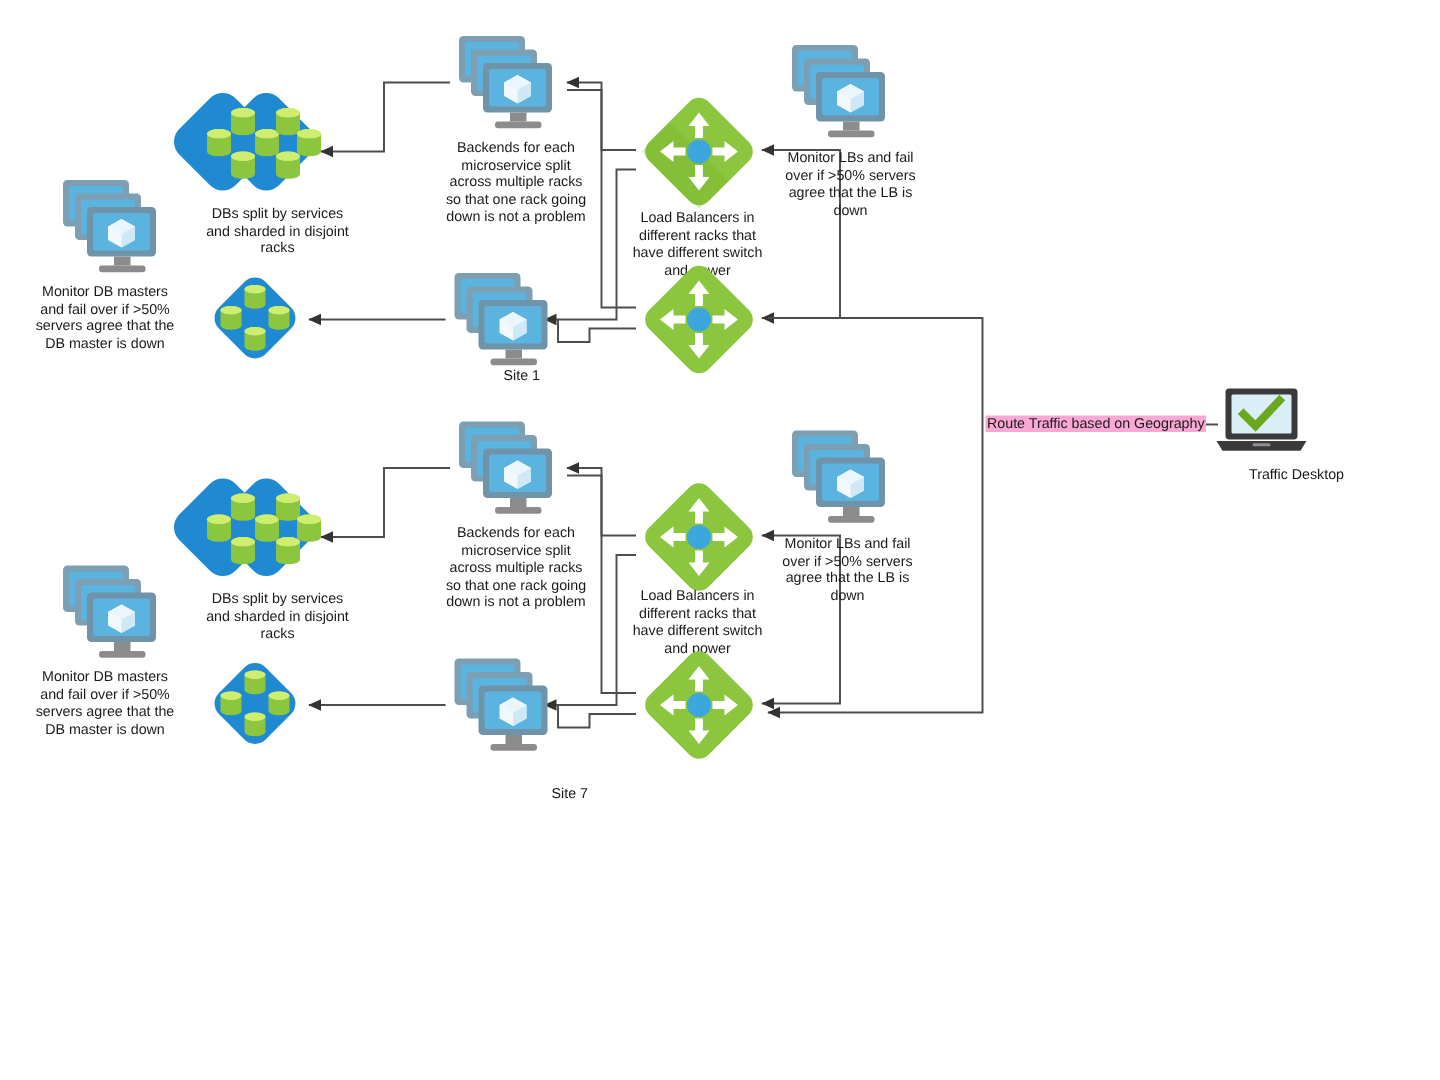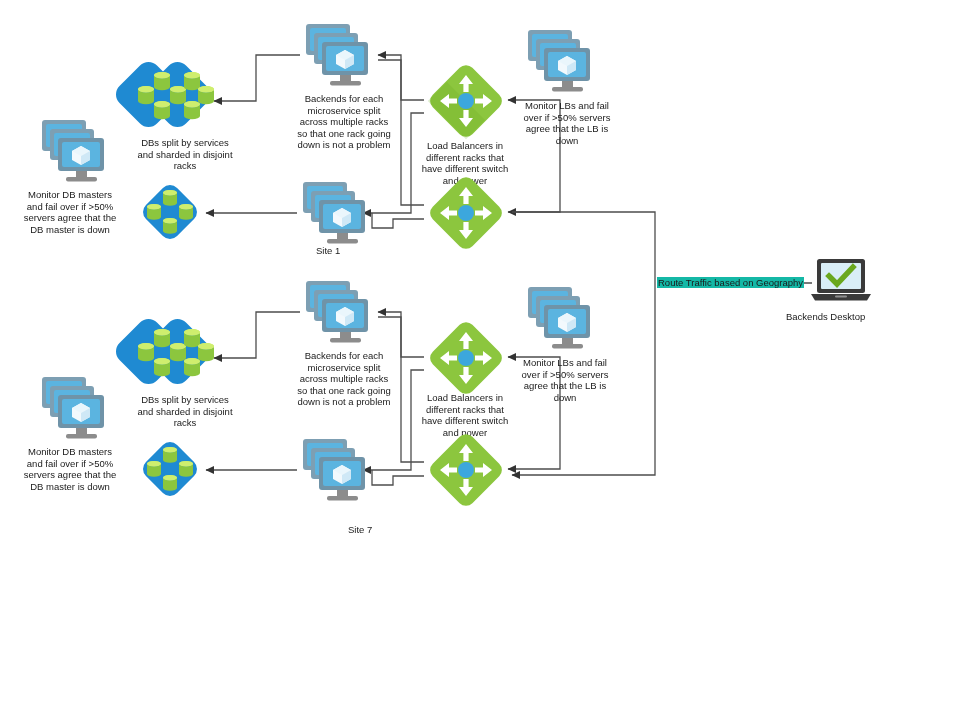--- a/index.html
+++ b/index.html
@@ -8,26 +8,26 @@
     font-family:"Liberation Sans", sans-serif;
     position:relative;overflow:hidden;
   }
   #canvas{position:absolute;left:0;top:0;width:960px;height:720px;}
   .node{position:absolute;}
   .cap{
     position:absolute;text-align:center;color:#1a1a1a;
     font-size:9.5px;line-height:11.5px;white-space:pre-line;
   }
   .site-lbl{
-    position:absolute;text-align:left;color:#1a1a1a;
+    position:absolute;text-align:right;color:#1a1a1a;
     font-size:9.5px;line-height:11.5px;
   }
   .geo-lbl{
     position:absolute;color:#1a1a1a;font-size:9.5px;
-    line-height:11px;white-space:nowrap;background:#14b8a6;padding:0 1px;
+    line-height:11px;white-space:nowrap;background:#f9a8d4;padding:0 1px;
   }
   svg{display:block;overflow:visible;}
 </style>
 </head>
 <body>
 
 <div id="canvas">
 
   <svg id="wires" width="960" height="720" style="position:absolute;left:0;top:0;">
     <defs>
@@ -448,15 +448,15 @@
 
   <div class="node" style="left:810px;top:258px;">
     <svg width="62" height="48" viewBox="0 0 62 48">
       <rect x="7" y="1" width="48" height="34" rx="2.5" fill="#3a3a3a"></rect>
       <rect x="11" y="5" width="40" height="26" rx="1" fill="#d9eef7"></rect>
       <path d="M19,18 L27,26 L43,9" stroke="#6aa81e" stroke-width="5.4" fill="none" stroke-linecap="square" stroke-linejoin="miter"></path>
       <path d="M1,36 L61,36 L57,42.5 L5,42.5 z" fill="#3a3a3a"></path>
       <rect x="25" y="37.5" width="12" height="2" rx="1" fill="#8f8f8f"></rect>
     </svg>
   </div>
-  <div class="site-lbl" style="left:786px;top:311px;width:110px;">Backends Desktop</div>
+  <div class="site-lbl" style="left:786px;top:311px;width:110px;">Traffic Desktop</div>
 
 </div>
 
 </body></html>

